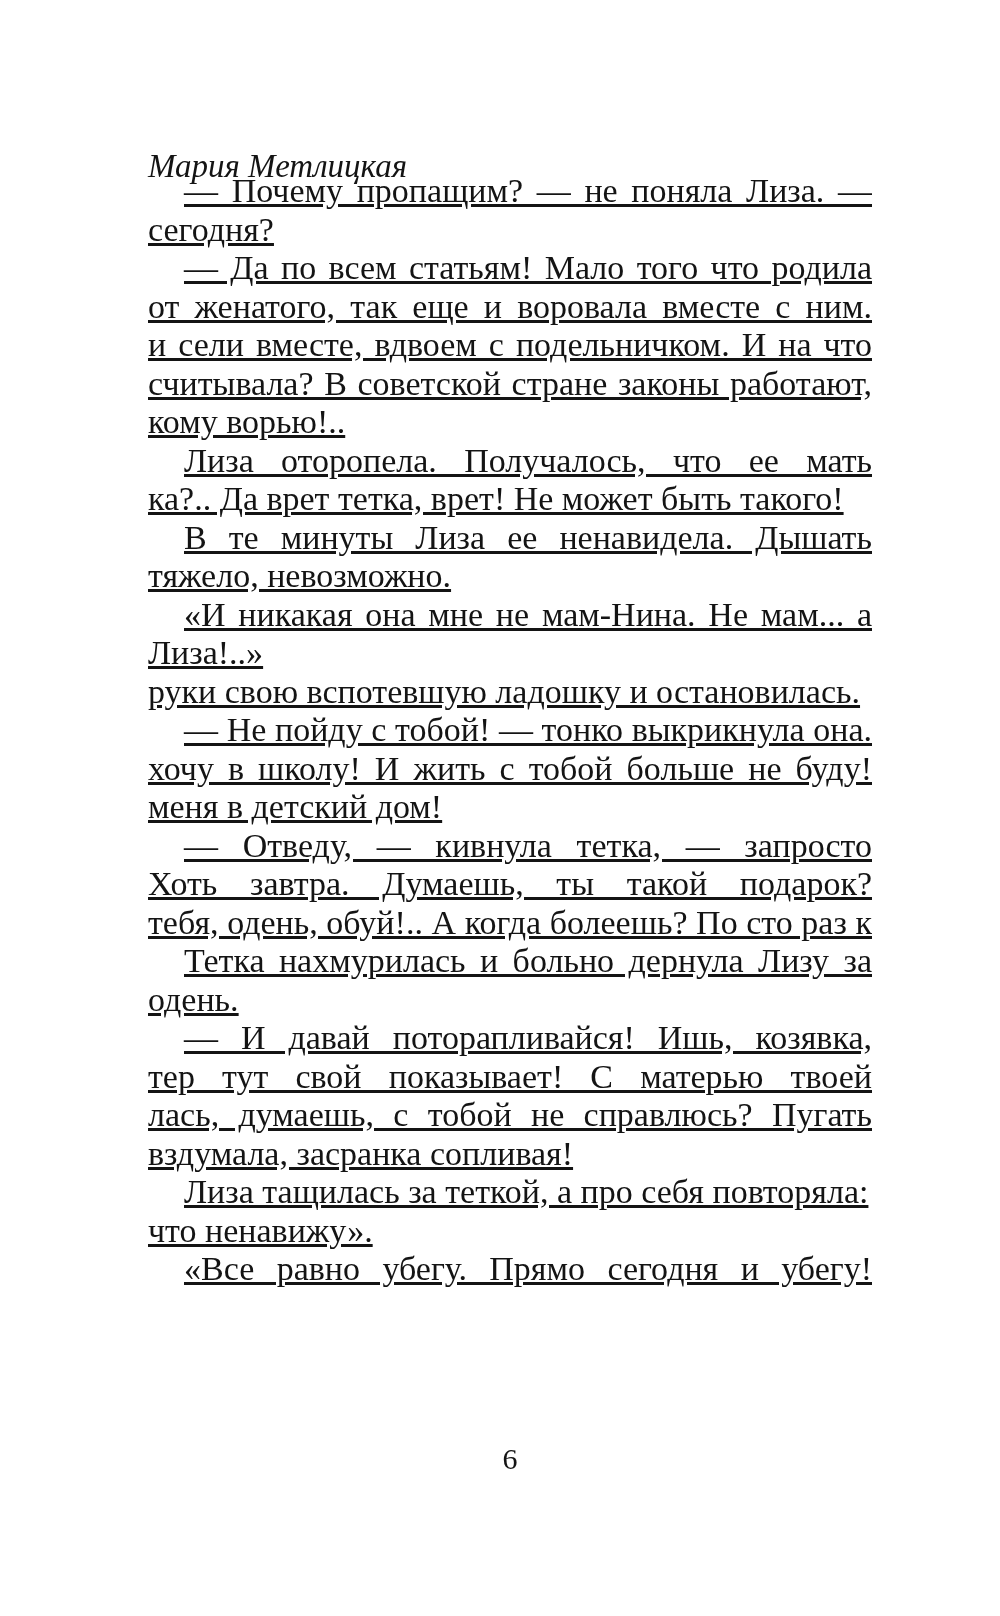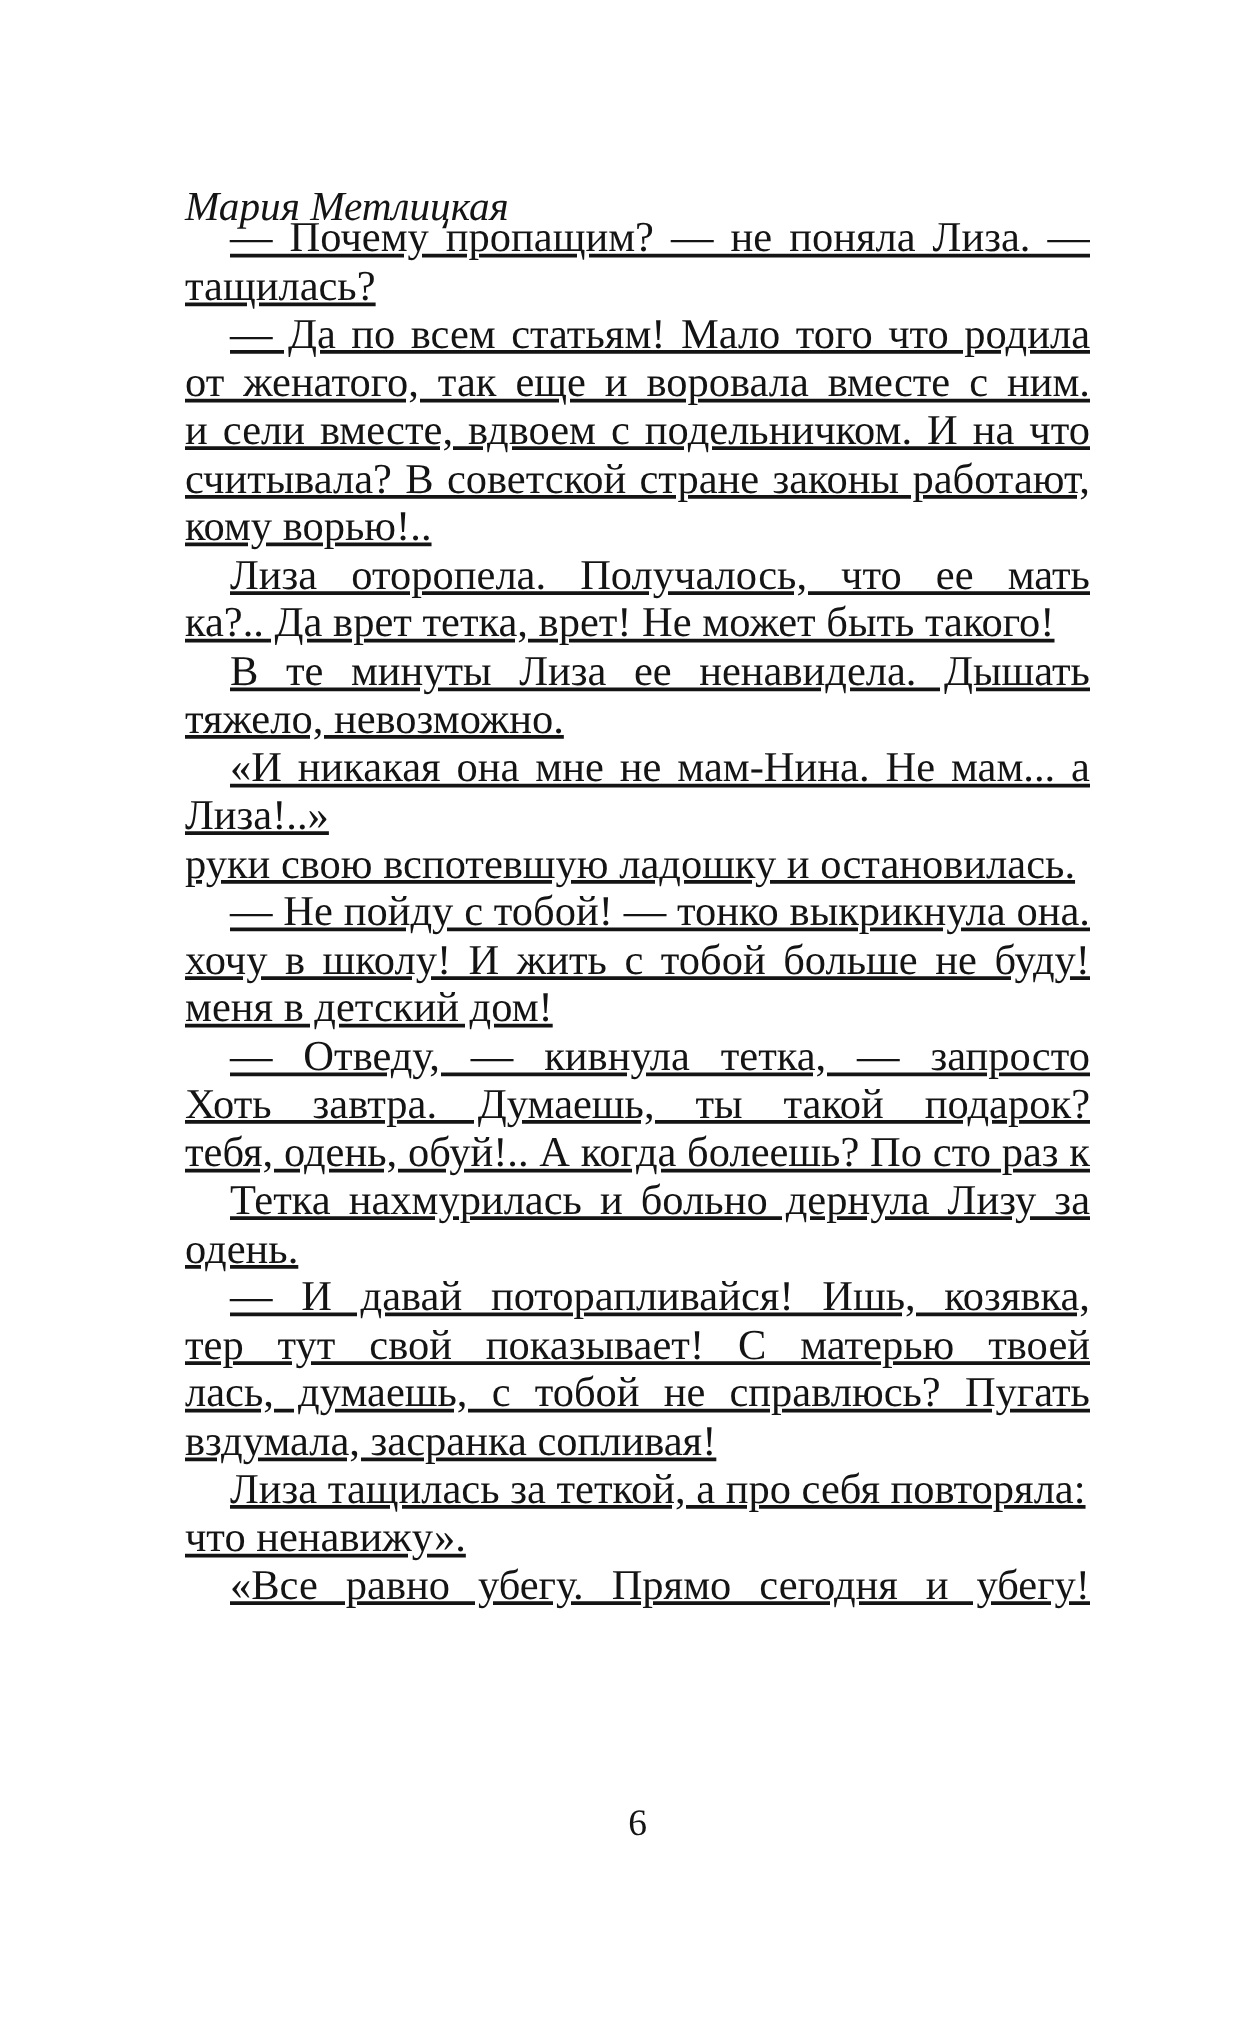--- a/index.html
+++ b/index.html
@@ -68,21 +68,21 @@
 </head>
 <body>
 
 <div class="page">
 
   <div class="author-header">Мария Метлицкая</div>
 
   <div class="text-block">
       <div class="para">
         <div class="line first">— Почему пропащим? — не поняла Лиза. — Она</div>
-        <div class="line last">тащилась?</div>
+        <div class="line last">сегодня?</div>
       </div>
       <div class="para">
         <div class="line first">— Да по всем статьям! Мало того что родила тебя</div>
         <div class="line">от женатого, так еще и воровала вместе с ним. Вот</div>
         <div class="line">и сели вместе, вдвоем с подельничком. И на что рас-</div>
         <div class="line">считывала? В советской стране законы работают, —</div>
         <div class="line last">кому ворью!..</div>
       </div>
       <div class="para">
         <div class="line first">Лиза оторопела. Получалось, что ее мать воров-</div>

